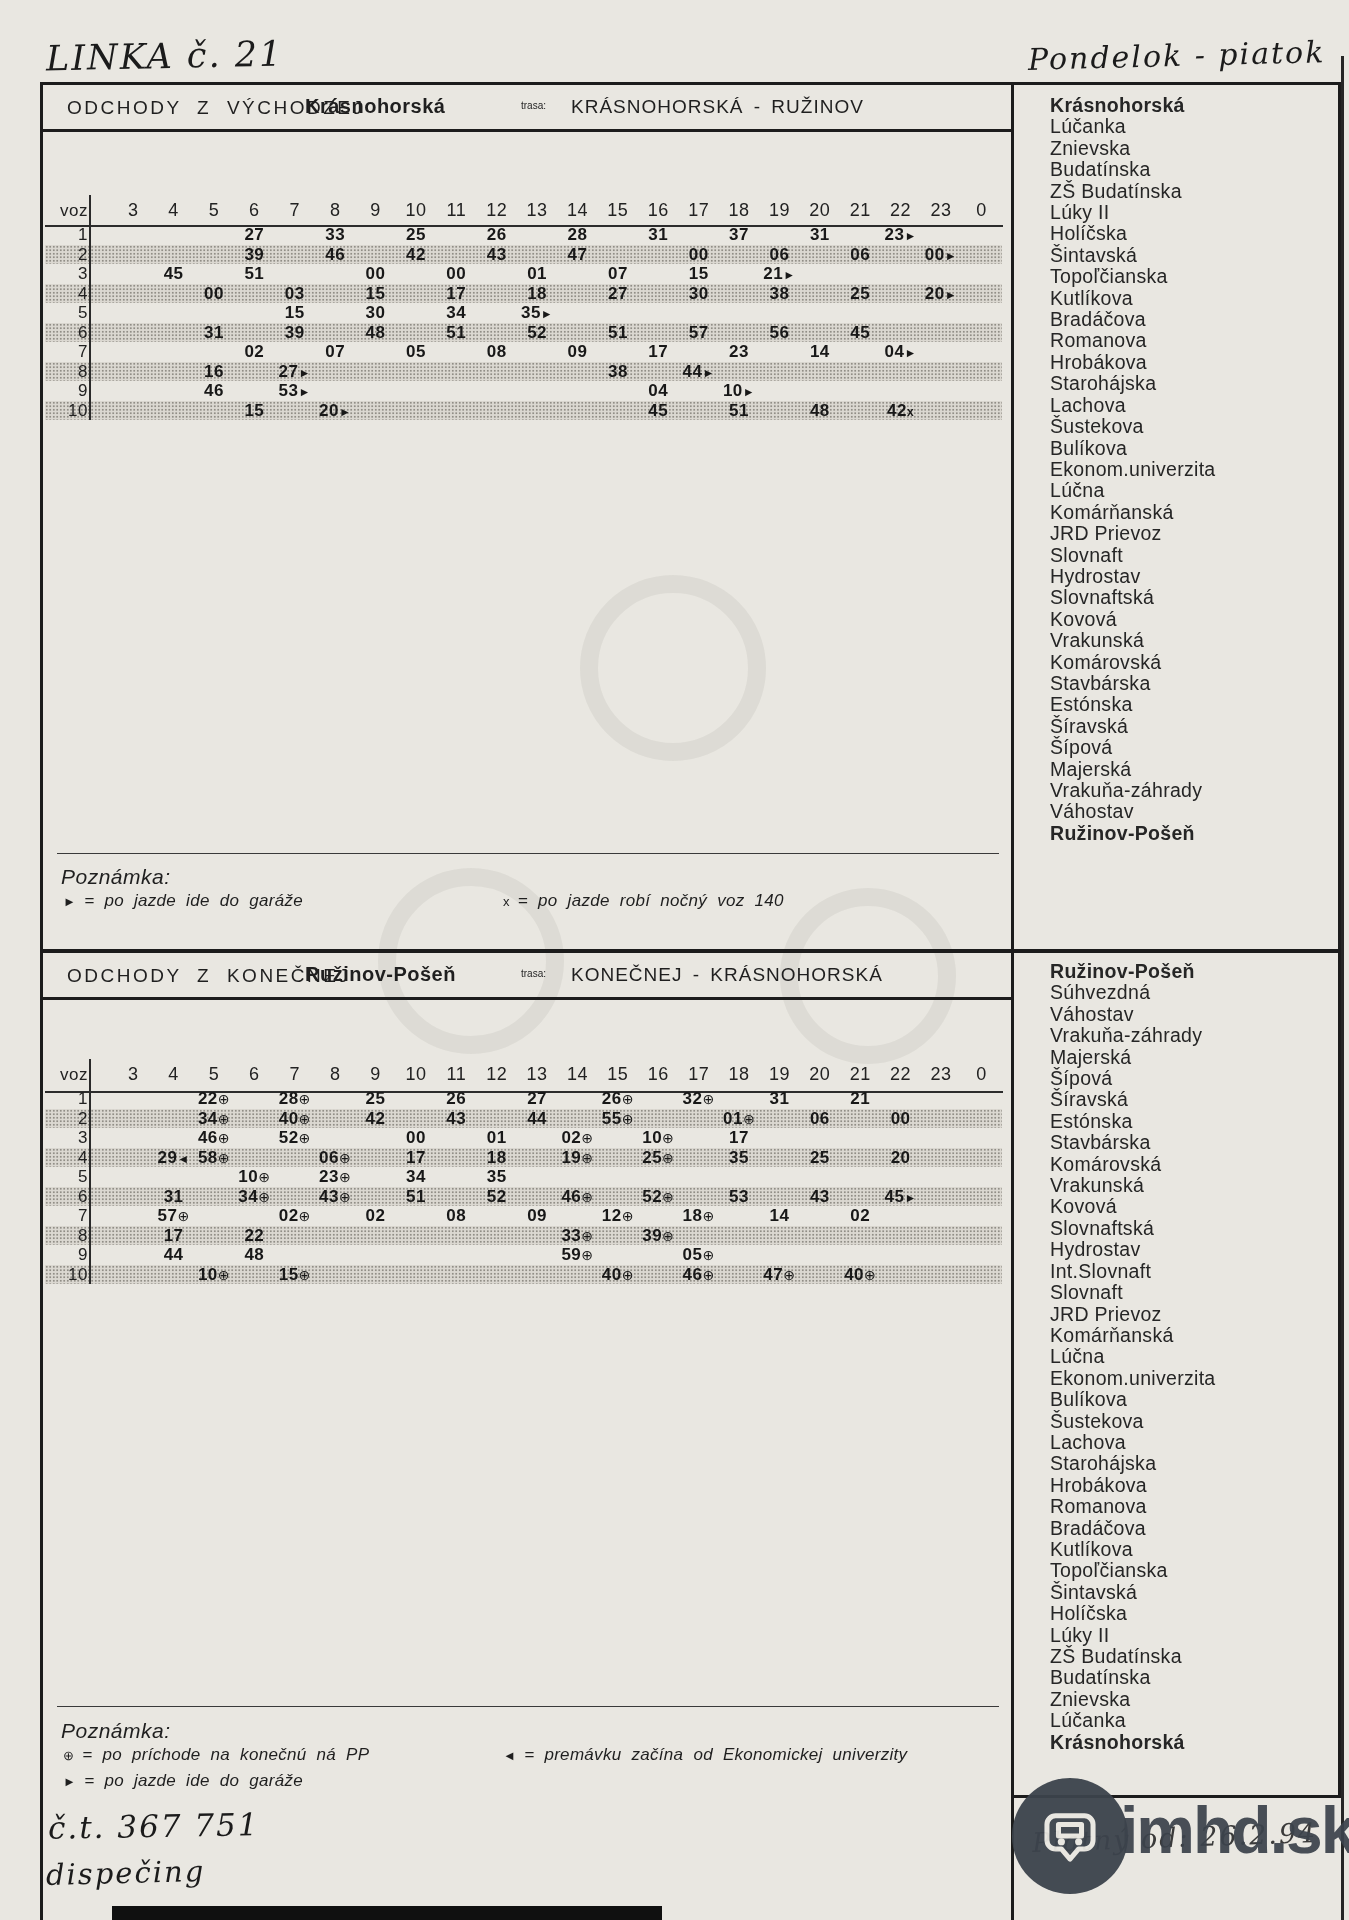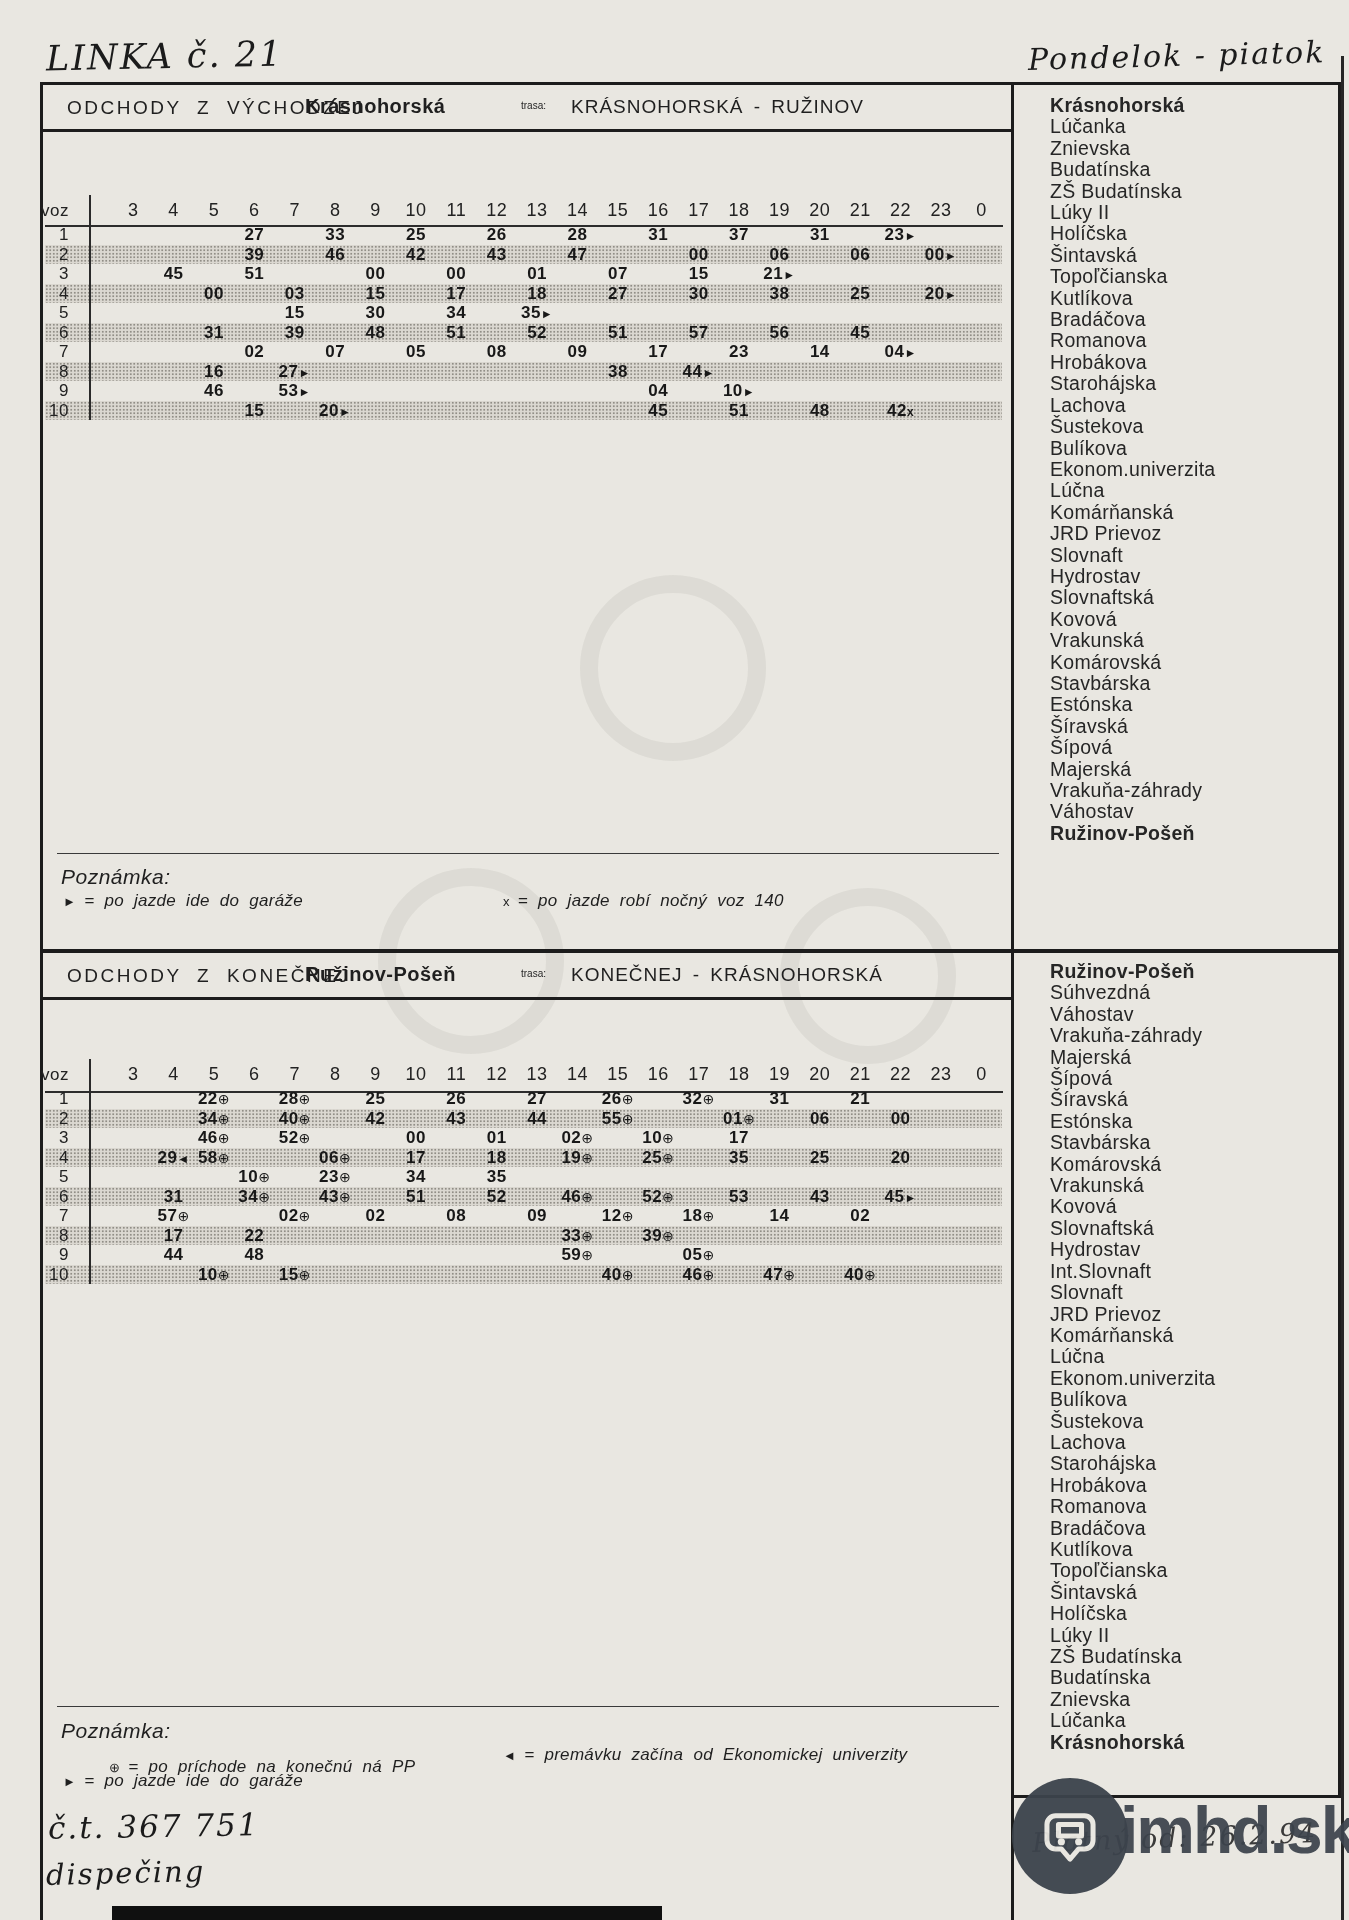--- a/index.html
+++ b/index.html
@@ -52,21 +52,21 @@
     grid-template-columns:46px 22px repeat(22,40.4px);
     height:19.5px;align-items:center;
   }
   .tt-row.tt-head{height:30px;}
   .tt-cell{
     text-align:center;font-size:17px;font-weight:700;letter-spacing:.5px;
     color:#181818;line-height:1;white-space:nowrap;
   }
   .tt-head .tt-cell{font-weight:500;font-size:18px;color:#222;}
   .tt-voz{
-    text-align:right;padding-right:20px;
+    text-align:right;padding-right:1px;
     border-right:2px solid #2a2a2a;height:100%;
     display:flex;align-items:center;justify-content:flex-end;
     font-size:17px;font-weight:500;color:#222;box-sizing:border-box;
   }
   .tt-head .tt-voz{font-size:17px;}
   .tt-spacer{border:0;}
   .tt-row.shaded{
     background-color:rgba(168,164,154,.22);
     background-image:radial-gradient(circle,#918e86 1px,rgba(0,0,0,0) 1.1px);
     background-size:3.5px 3.5px;
@@ -759,21 +759,21 @@
           <div class="tt-cell"></div>
           <div class="tt-cell">40<span class="sym sym-circ">⊕</span></div>
           <div class="tt-cell"></div>
           <div class="tt-cell"></div>
           <div class="tt-cell"></div>
         </div>
       </div>
     <div class="note-rule" style="top:753px;"></div>
     <div class="note-title" style="top:766px;">Poznámka:</div>
     <div class="notes" style="top:792px;height:52px;">
-        <span class="note-item" style="top: 12px; left: 0px; margin-left: 46px;"><span class="nsym">⊕</span><span class="neq">=</span><span>po príchode na konečnú ná PP</span></span>
+        <span class="note-item" style="top: 0px; left: 0px;"><span class="nsym">⊕</span><span class="neq">=</span><span>po príchode na konečnú ná PP</span></span>
         <span class="note-item" style="top: 0px; left: 440px;"><span class="nsym">◄</span><span class="neq">=</span><span>premávku začína od Ekonomickej univerzity</span></span>
         <span class="note-item" style="top: 26px; left: 0px;"><span class="nsym">►</span><span class="neq">=</span><span>po jazde ide do garáže</span></span>
       </div>
   </section>
 
   <aside class="box boxB-right">
     <ul class="stops" style="padding-top:8px;">
         <li class="term">Ružinov-Pošeň</li>
         <li>Súhvezdná</li>
         <li>Váhostav</li>

